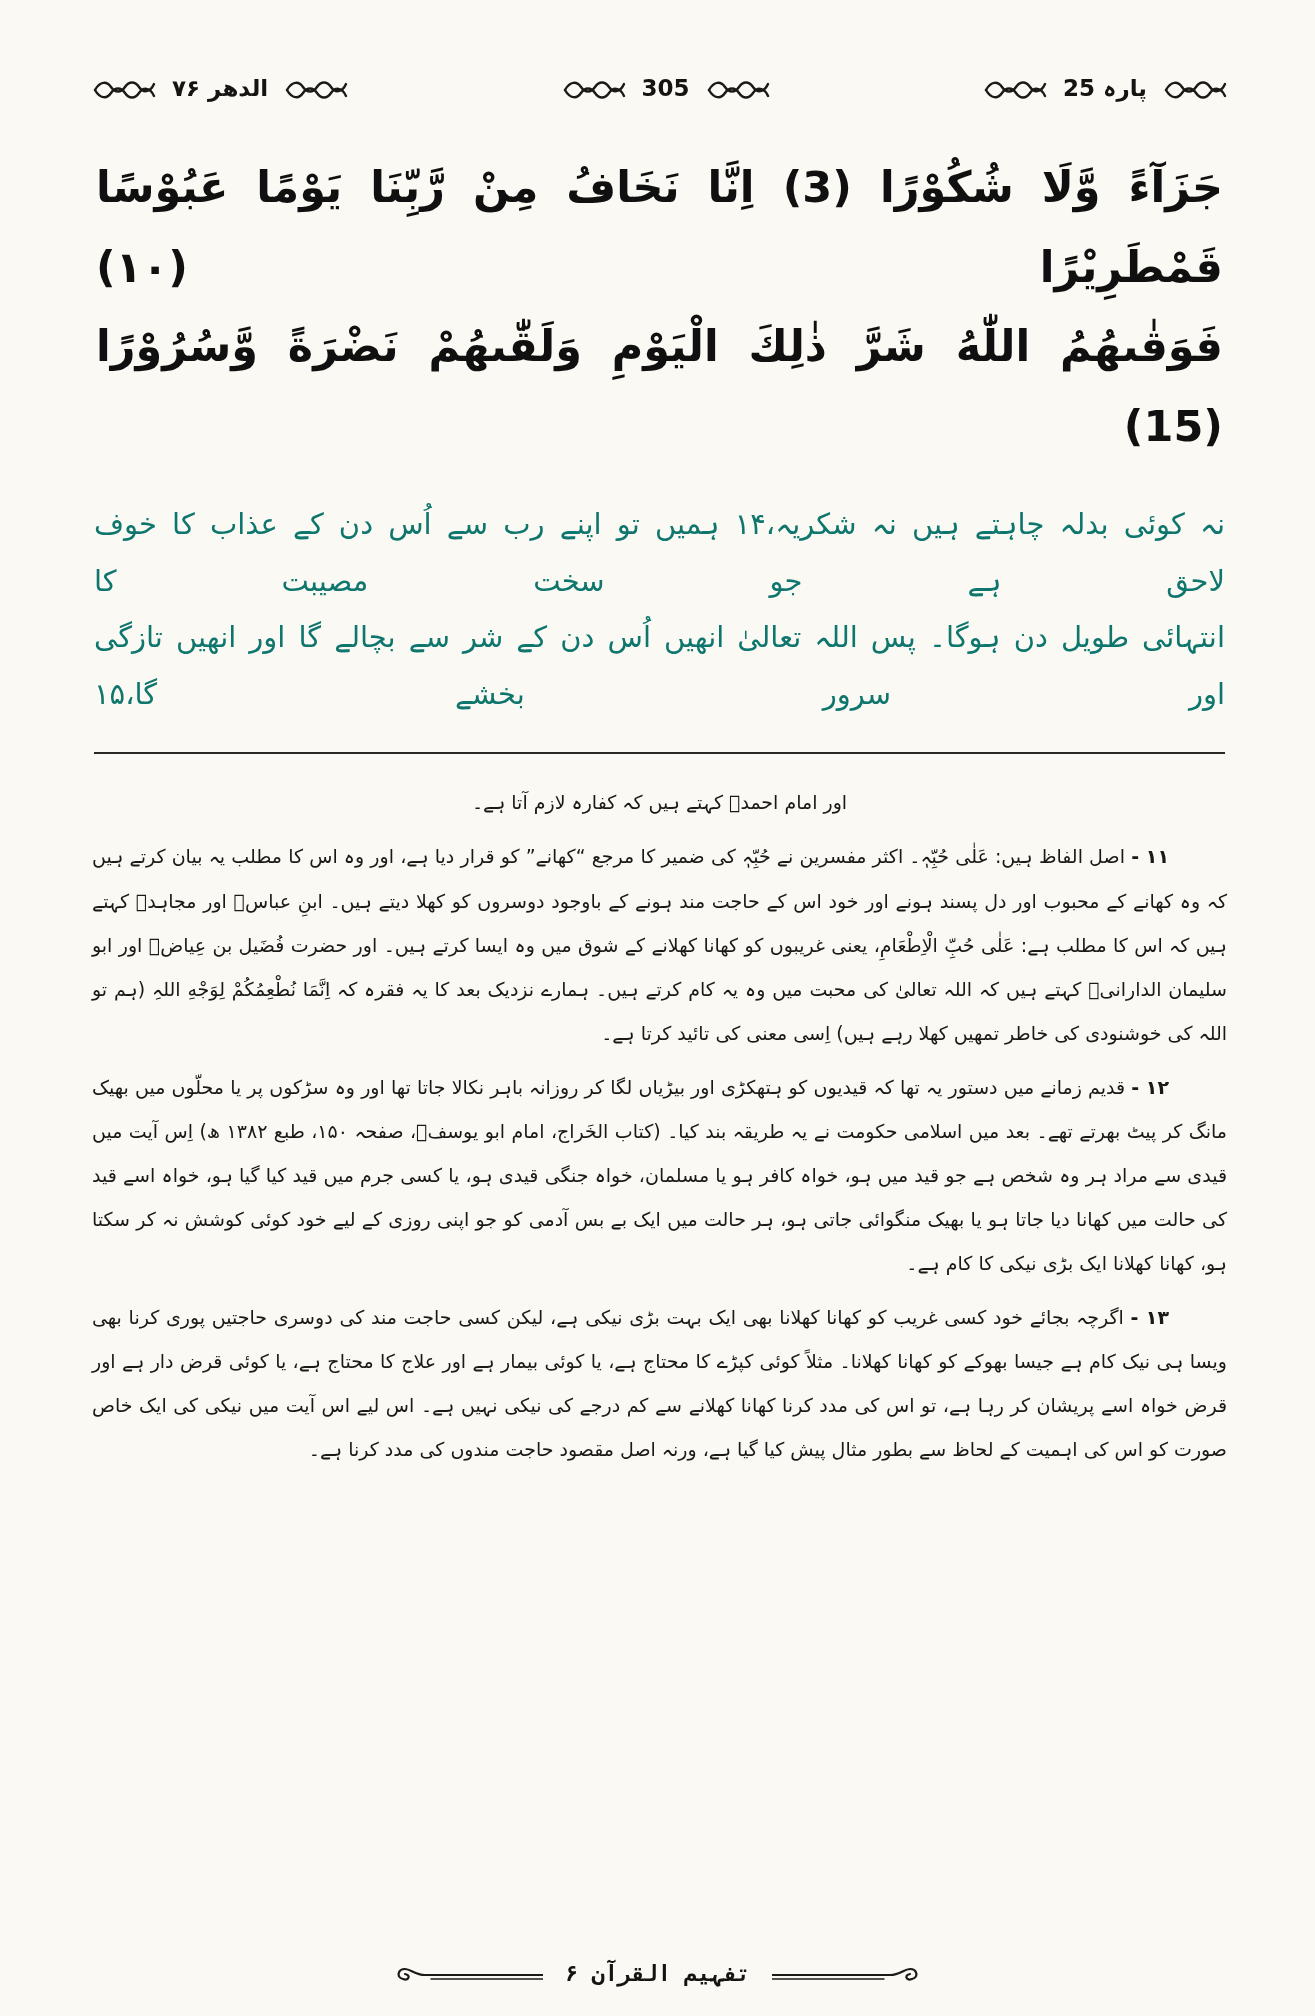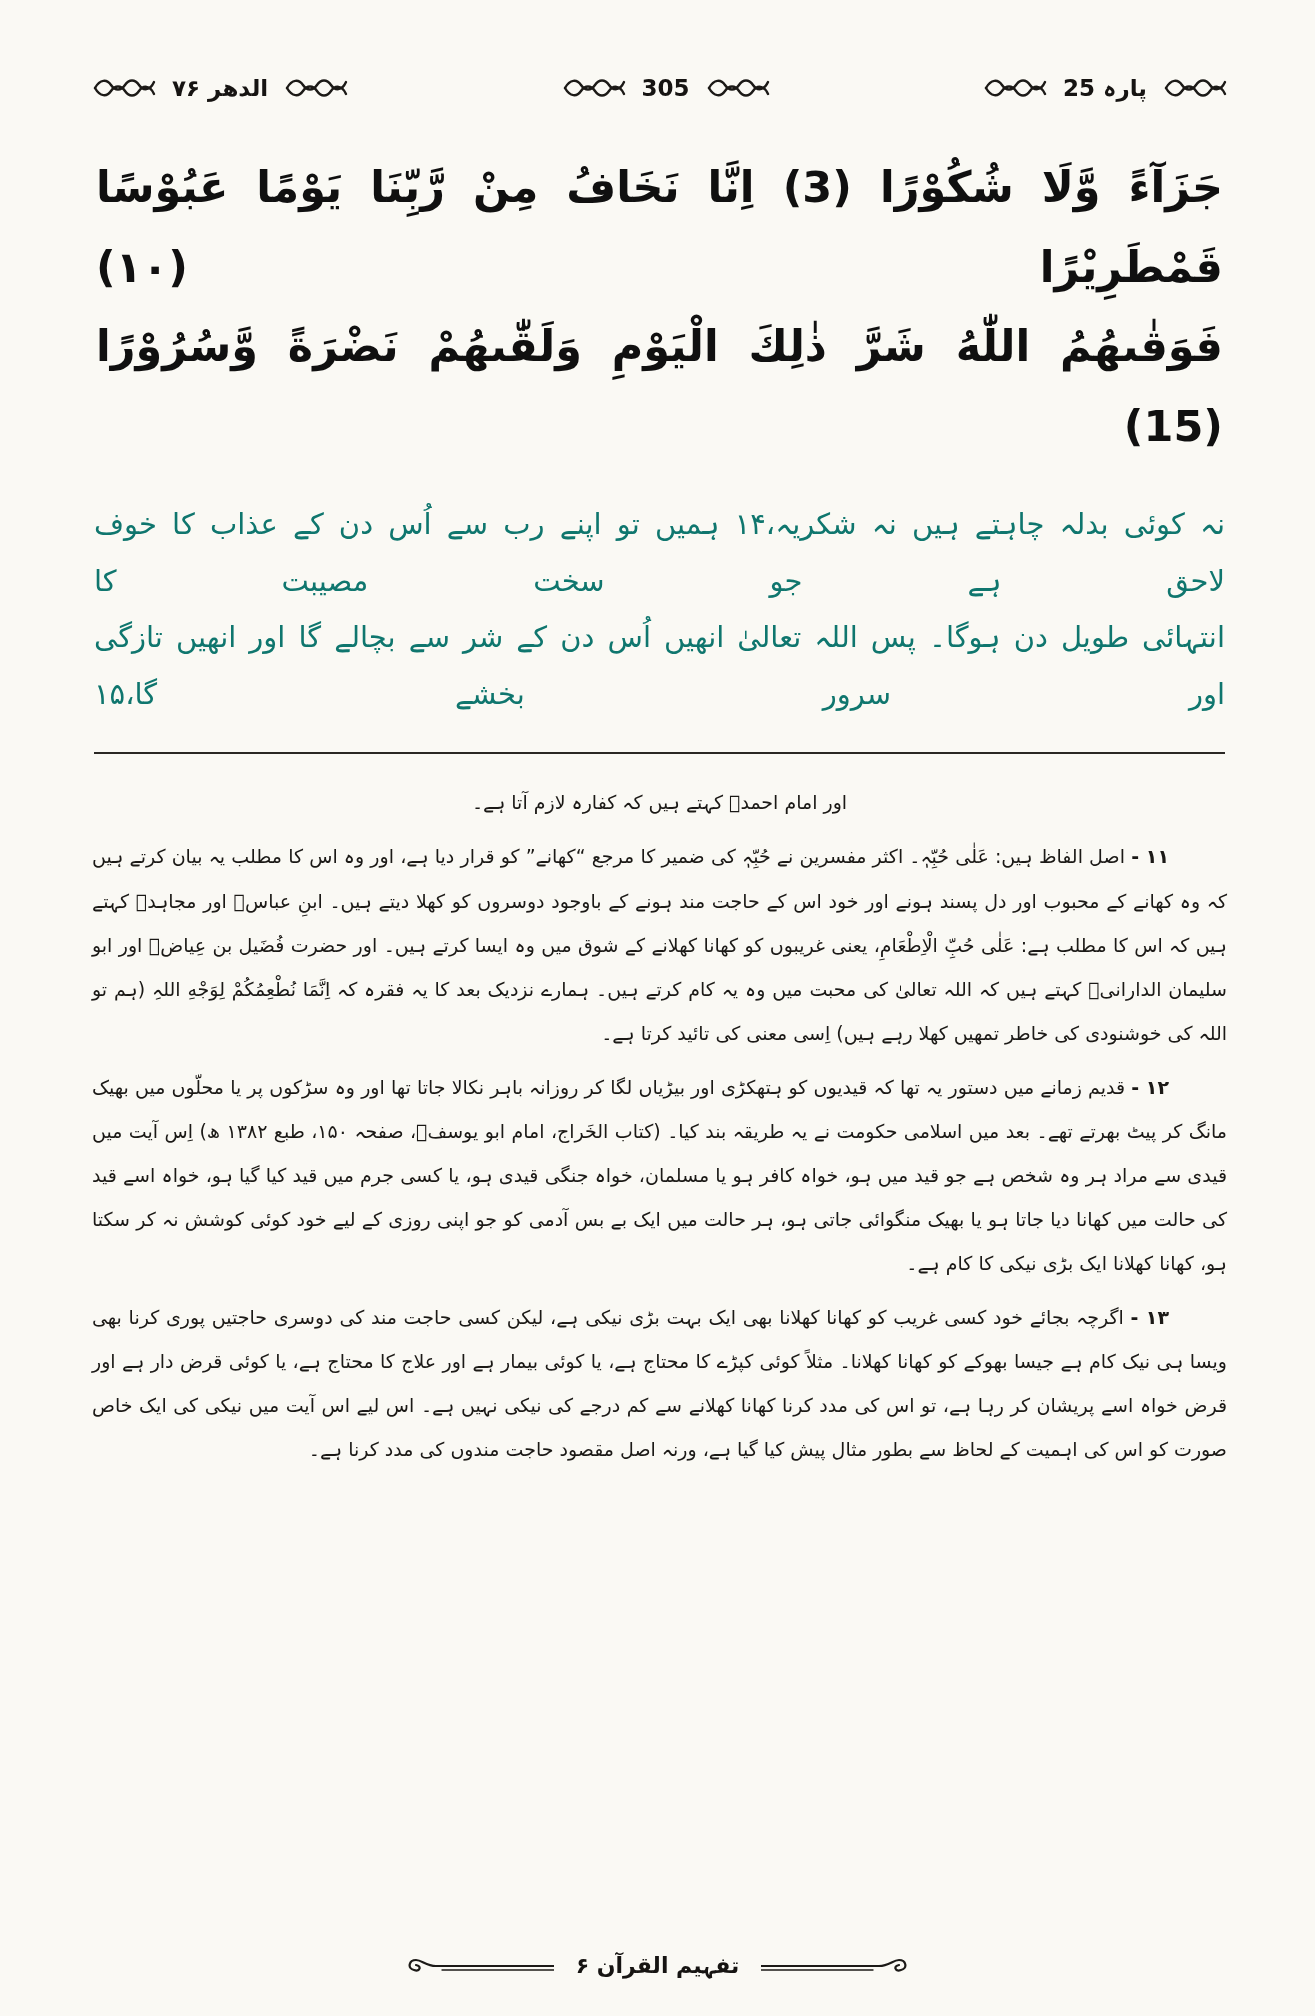--- a/index.html
+++ b/index.html
@@ -19,21 +19,21 @@
 
   
   .page-header {
     display: flex;
     justify-content: space-between;
     align-items: center;
     height: 52px;
   }
   .cartouche {
     display: flex;
-    align-items: center;
+    align-items: flex-end;
     gap: 6px;
   }
   .cartouche-text {
     font-size: 23px;
     font-weight: bold;
     padding: 2px 10px;
     white-space: nowrap;
   }
   .flourish svg { display: block; }
 
@@ -87,27 +87,28 @@
   }
   .commentary .note {
     text-indent: 58px;
     margin-bottom: 10px;
   }
   .note-number { font-weight: bold; }
 
   
   .page-footer {
     position: absolute;
-    bottom: 38px;
+    bottom: 28px;
     left: 0;
     right: 0;
     display: flex;
     justify-content: center;
     align-items: center;
     gap: 8px;
+    font-family: Liberation Mono, monospace;
   }
   .footer-title {
     font-size: 22px;
     font-weight: bold;
     padding: 0 14px;
     white-space: nowrap;
   }
   .rule-svg { display: block; }
 </style>
 </head>

